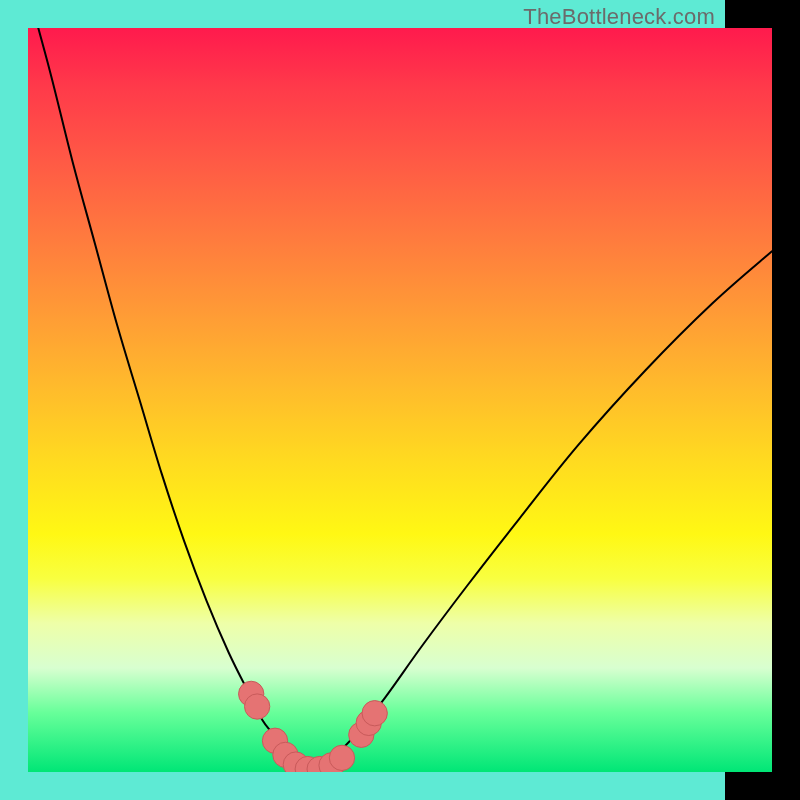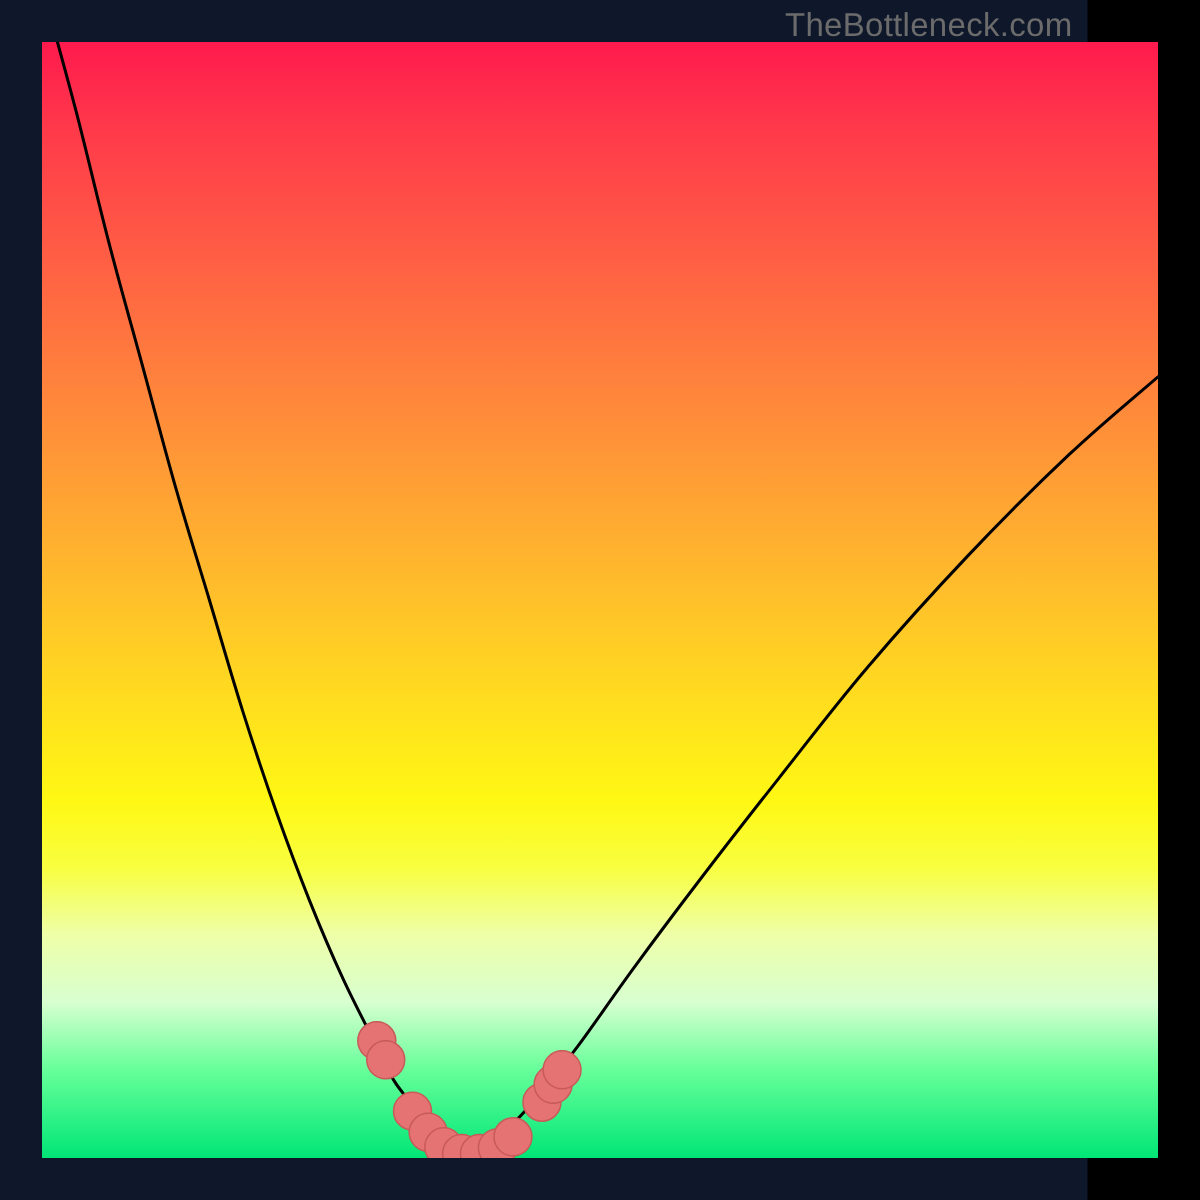--- a/index.html
+++ b/index.html
@@ -10,21 +10,21 @@
     background: #000;
     overflow: hidden;
     font-family: Arial, Helvetica, sans-serif;
   }
   .frame {
     position: absolute;
     top: 0;
     left: 0;
     width: 725px;
     height: 800px;
-    background: #0f172a;
+    background: #5eead4;
   }
   .plot {
     position: absolute;
     top: 28px;
     left: 28px;
     width: 744px;
     height: 744px;
     background: linear-gradient(to bottom,
       #ff1a4d 0%,
       #ff3a4a 8%,

